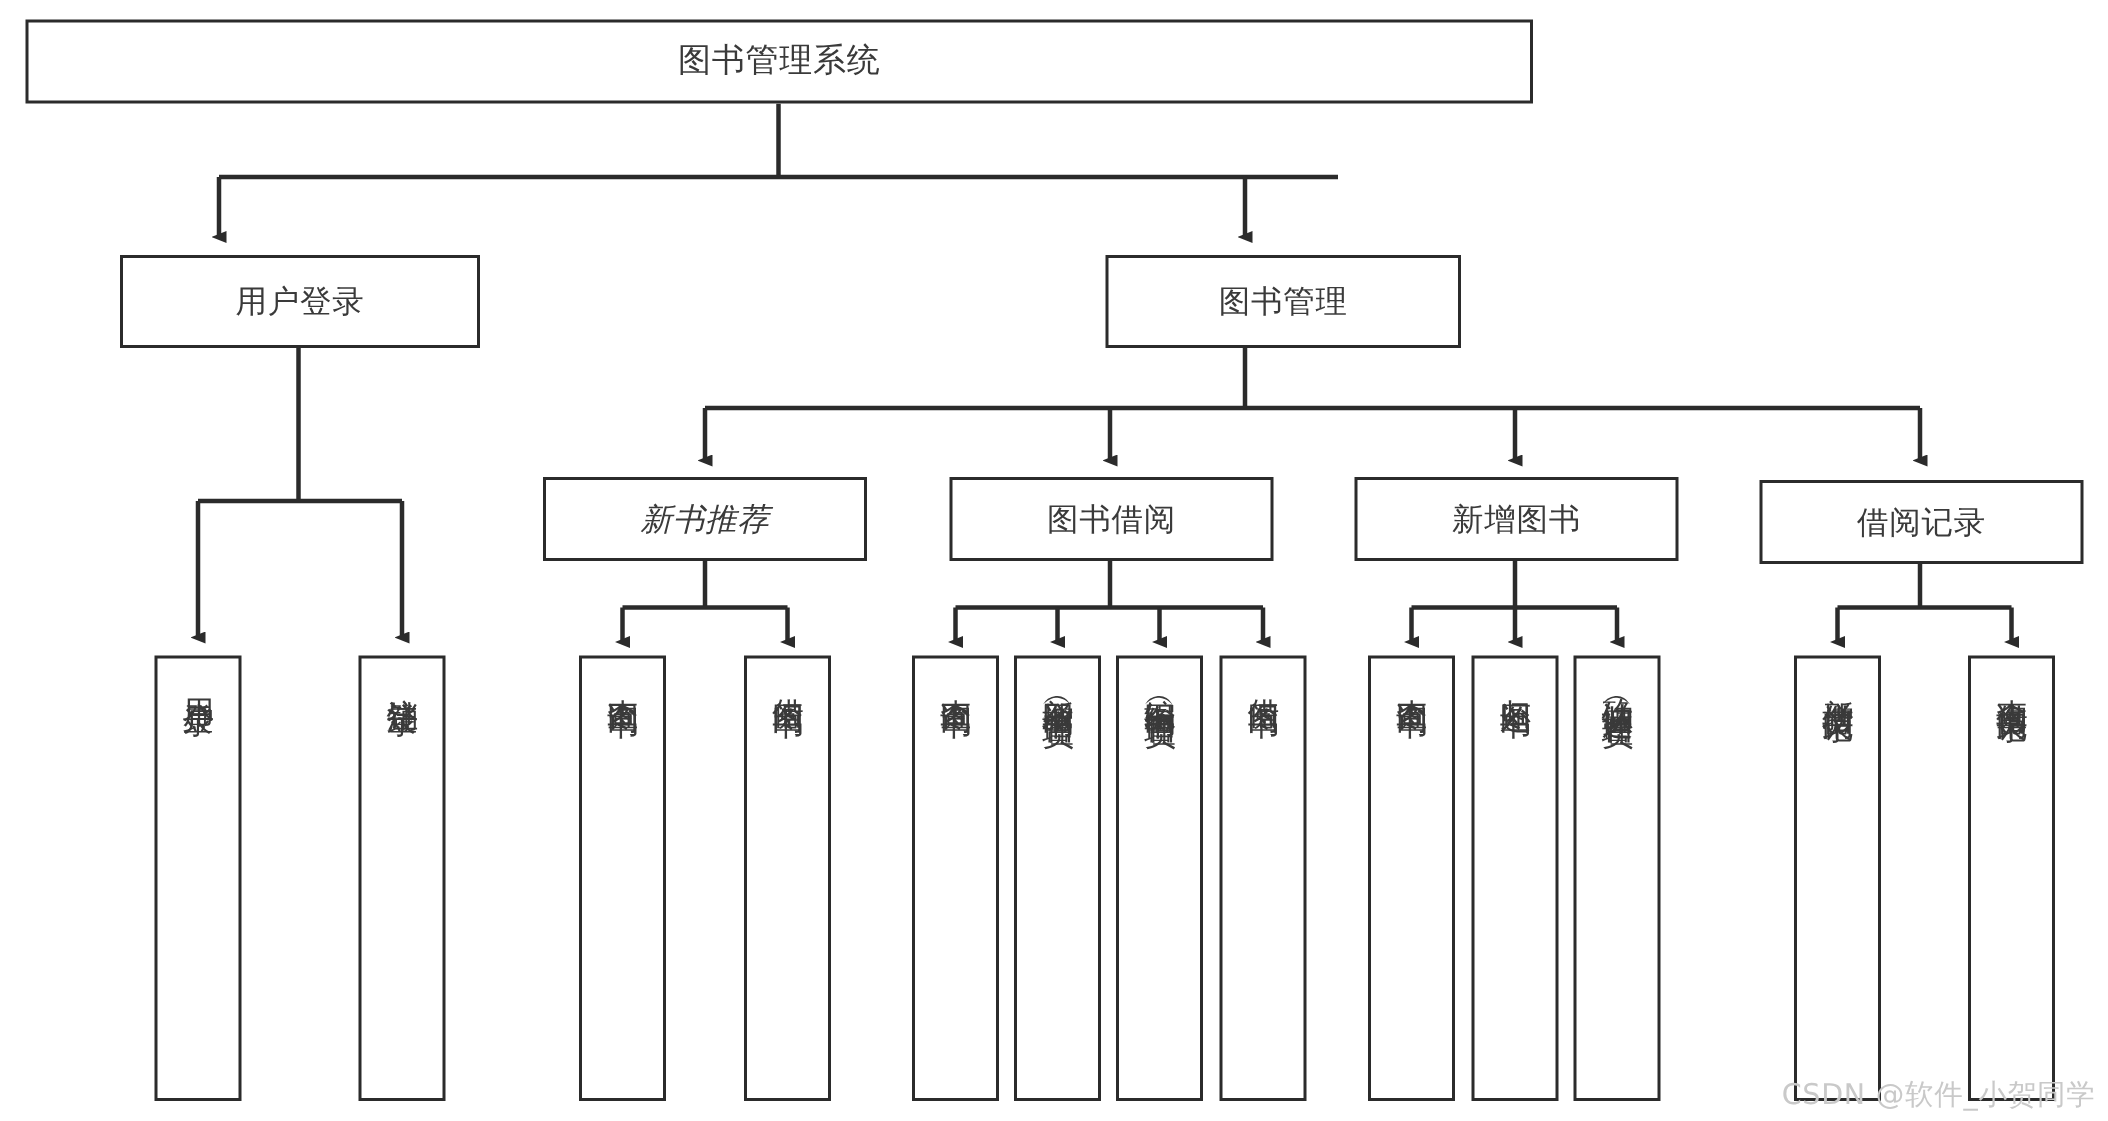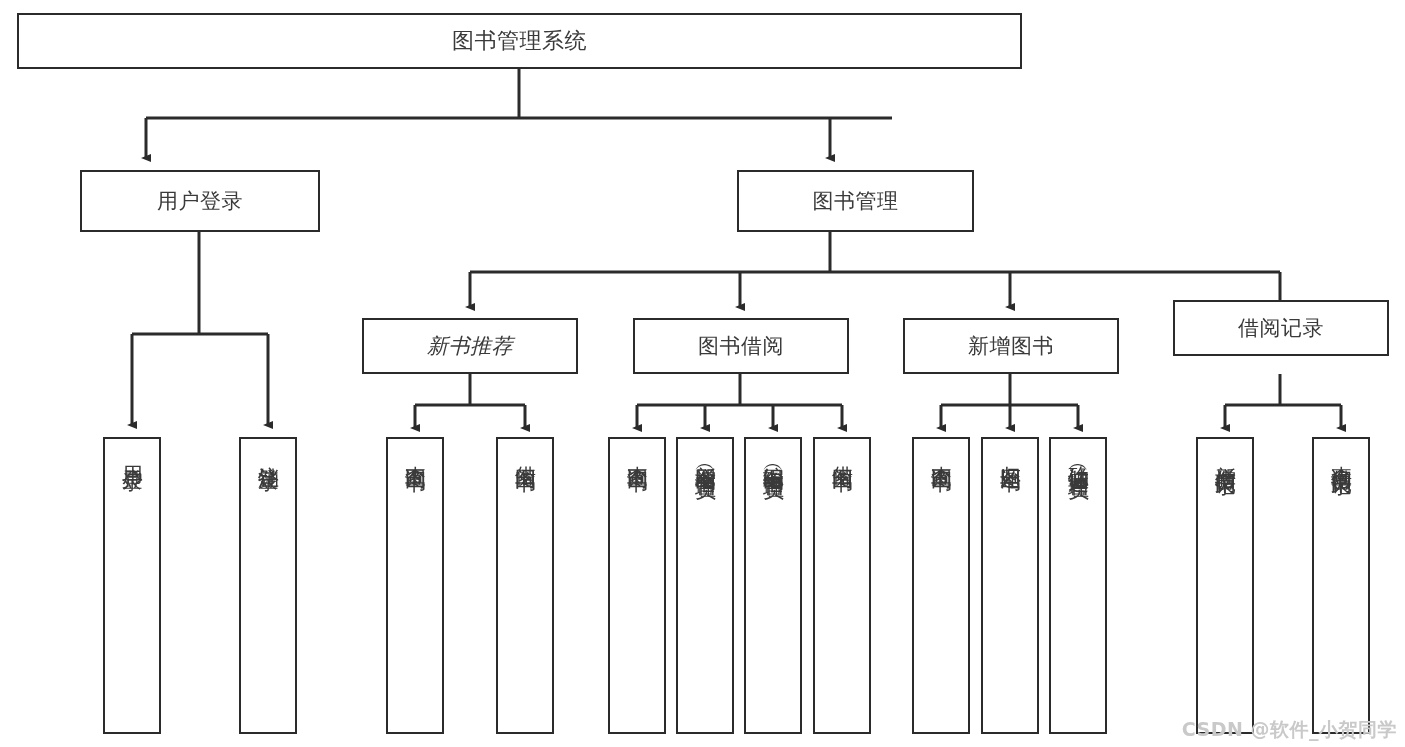--- a/index.html
+++ b/index.html
@@ -62,21 +62,20 @@
     line-height: 1;
   }
   .watermark {
     position: absolute;
     right: 8px;
     bottom: 4px;
     font-size: 19px;
     color: #c9c9c9;
     white-space: nowrap;
     letter-spacing: 0.5px;
-    font-weight: bold;
   }
 </style>
 </head>
 <body>
 
 <div id="diagram">
 
   <svg id="edge-layer" viewBox="0 0 1405 747" width="1405" height="747" xmlns="http://www.w3.org/2000/svg">
     <defs>
       <marker id="arrow" markerWidth="10" markerHeight="10" refX="4" refY="5" orient="auto" markerUnits="userSpaceOnUse">
@@ -140,21 +139,21 @@
 
   <div class="node" style="left:362px; top:318px; width:216px; height:56px;font-style:italic;">
     <span class="hlabel">新书推荐</span>
   </div>
   <div class="node" style="left:633px; top:318px; width:216px; height:56px;">
     <span class="hlabel">图书借阅</span>
   </div>
   <div class="node" style="left:903px; top:318px; width:216px; height:56px;">
     <span class="hlabel">新增图书</span>
   </div>
-  <div class="node" style="left:1173px; top:300px; width:216px; height:56px;align-items:center;">
+  <div class="node" style="left:1173px; top:320px; width:216px; height:56px;align-items:center;">
     <span class="hlabel">借阅记录</span>
   </div>
 
   <div class="node leaf" style="left:103px; top:437px; width:58px; height:297px;">
     <span class="vlabel">用户登录</span>
   </div>
   <div class="node leaf" style="left:239px; top:437px; width:58px; height:297px;">
     <span class="vlabel">注销登录</span>
   </div>
 

